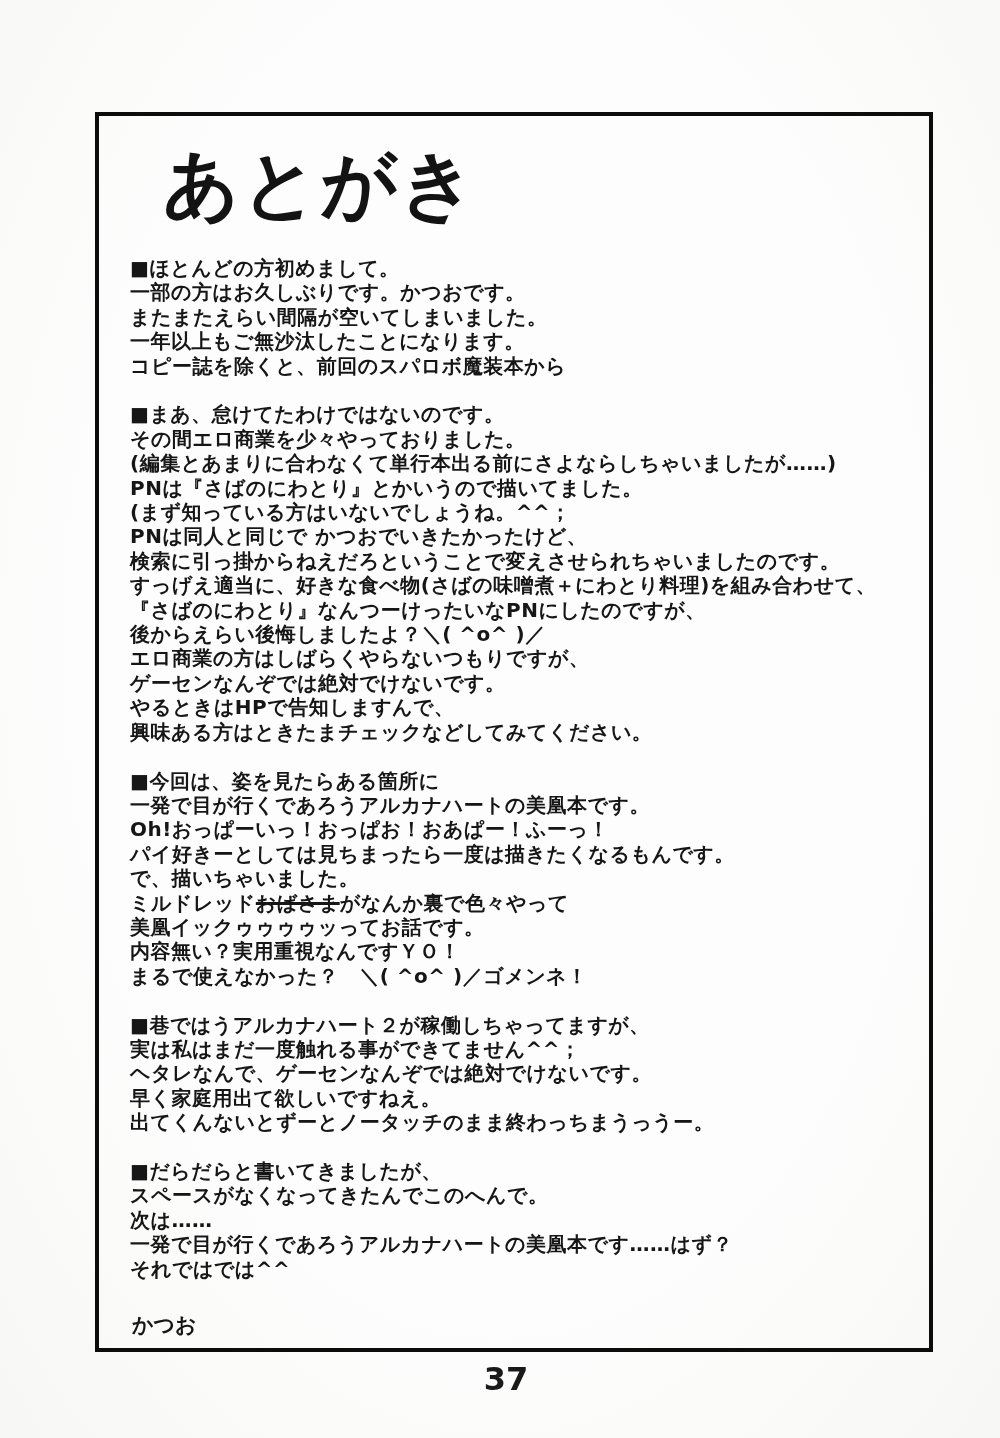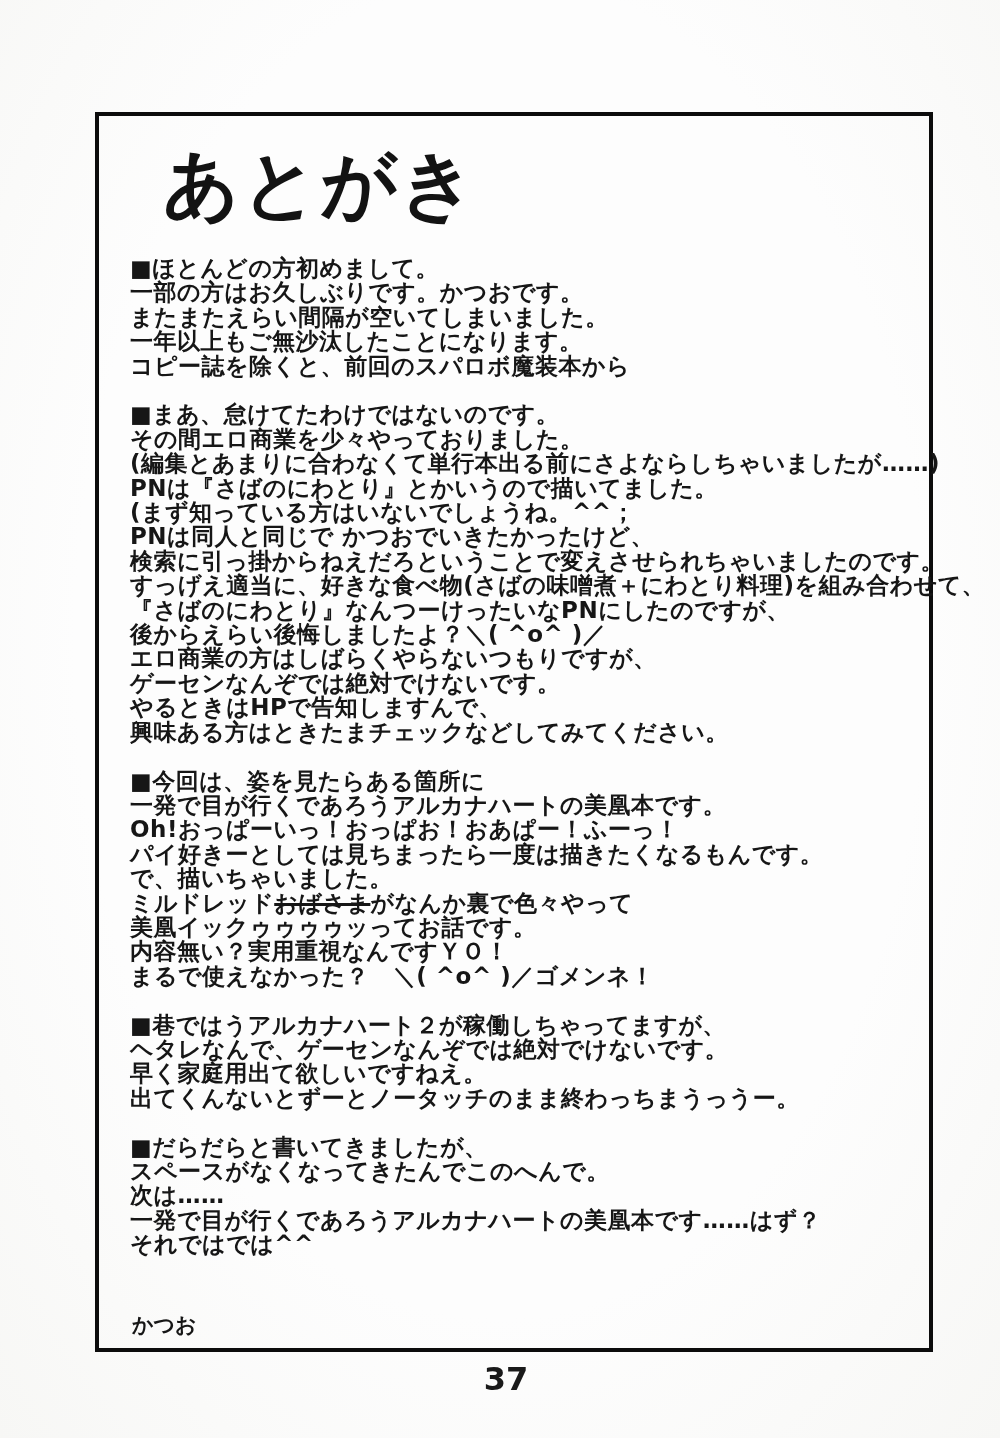--- a/index.html
+++ b/index.html
@@ -42,21 +42,21 @@
     color: #131313;
     line-height: 1.25;
     white-space: nowrap;
   }
   .body-text {
     position: absolute;
     left: 130px;
     top: 256px;
     width: 795px;
     color: #161616;
-    font-size: 23px;
+    font-size: 20px;
     font-weight: 700;
     letter-spacing: 0.5px;
   }
   .para {
     margin: 0 0 24.4px 0;
   }
   .line {
     line-height: 24.4px;
     white-space: nowrap;
   }
@@ -122,20 +122,21 @@
         <div class="line"><span>Oh!おっぱーいっ！おっぱお！おあぱー！ふーっ！</span></div>
         <div class="line"><span>パイ好きーとしては見ちまったら一度は描きたくなるもんです。</span></div>
         <div class="line"><span>で、描いちゃいました。</span></div>
         <div class="line"><span>ミルドレッド</span><span class="strike">おばさま</span><span>がなんか裏で色々やって</span></div>
         <div class="line"><span>美凰イックゥゥゥゥッってお話です。</span></div>
         <div class="line"><span>内容無い？実用重視なんですＹＯ！</span></div>
         <div class="line"><span>まるで使えなかった？　＼( ^o^ )／ゴメンネ！</span></div>
       </div>
       <div class="para">
         <div class="line"><span>■巷ではうアルカナハート２が稼働しちゃってますが、</span></div>
+        <div class="line"><span>実は私はまだ一度触れる事ができてません^^；</span></div>
         <div class="line"><span>ヘタレなんで、ゲーセンなんぞでは絶対でけないです。</span></div>
         <div class="line"><span>早く家庭用出て欲しいですねえ。</span></div>
         <div class="line"><span>出てくんないとずーとノータッチのまま終わっちまうっうー。</span></div>
       </div>
       <div class="para">
         <div class="line"><span>■だらだらと書いてきましたが、</span></div>
         <div class="line"><span>スペースがなくなってきたんでこのへんで。</span></div>
         <div class="line"><span>次は……</span></div>
         <div class="line"><span>一発で目が行くであろうアルカナハートの美凰本です……はず？</span></div>
         <div class="line"><span>それではでは^^</span></div>

